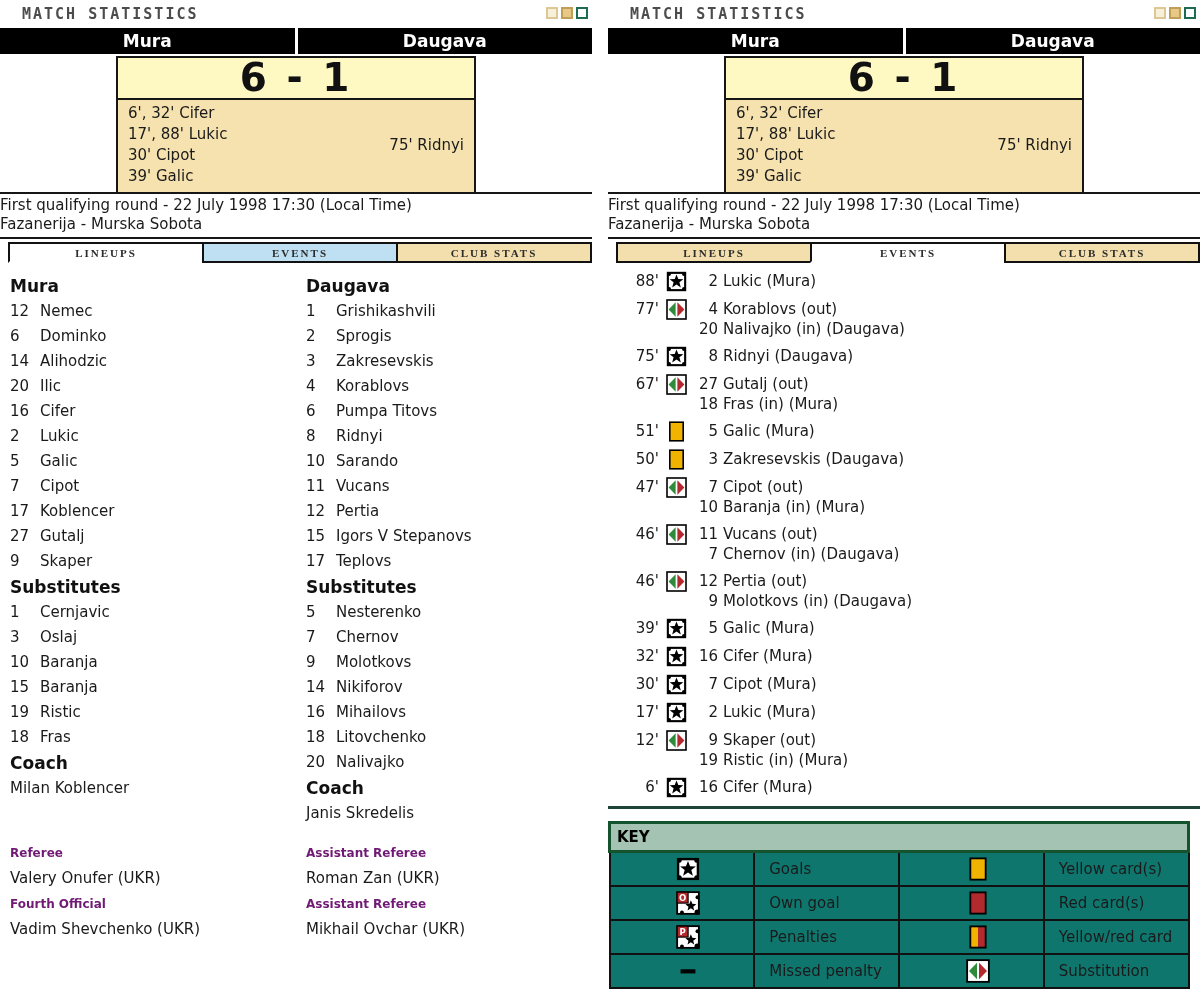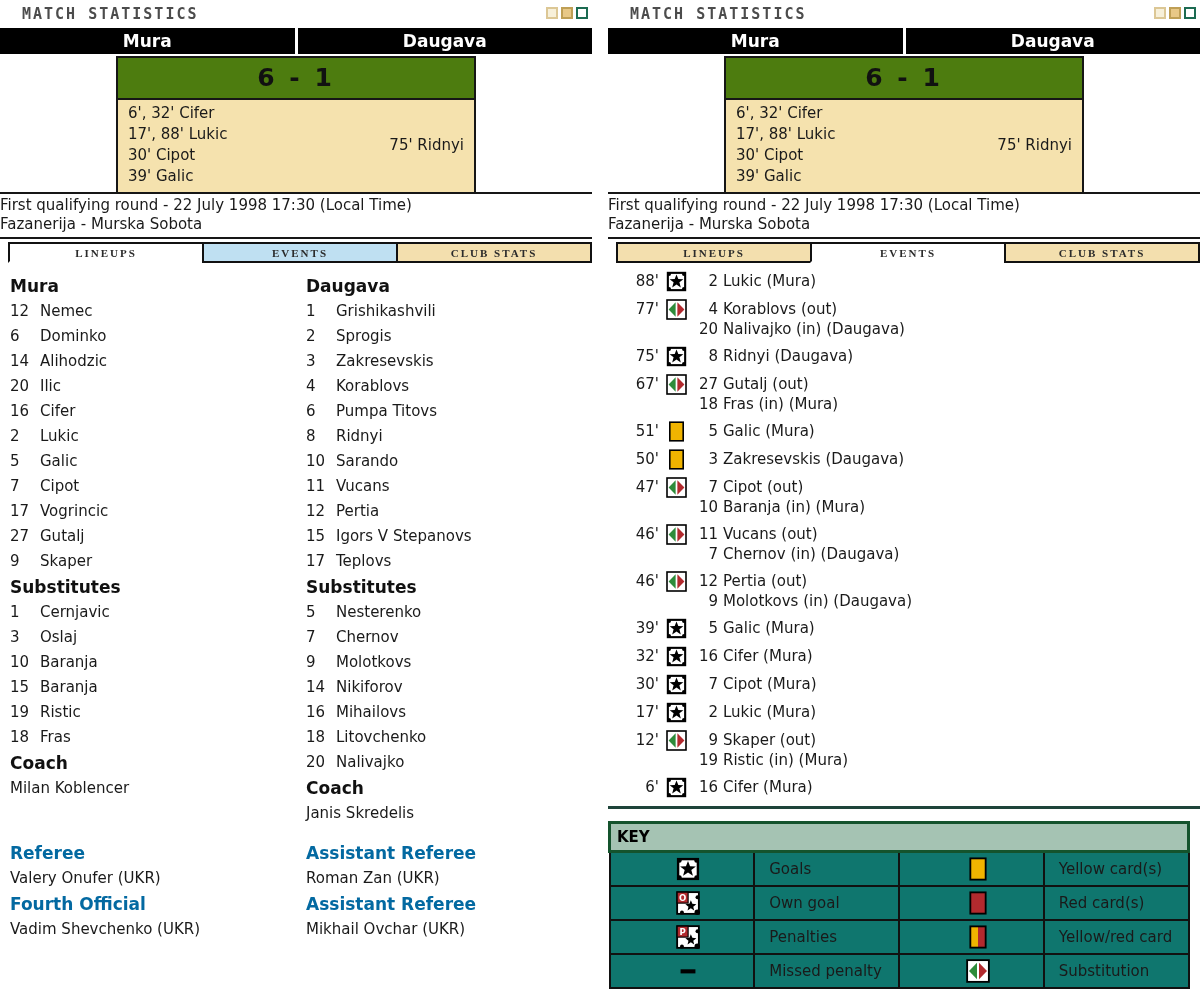--- a/index.html
+++ b/index.html
@@ -15,21 +15,21 @@
   .sq1{background:#f7f0da;border-color:#dcc795;}
   .sq2{background:#e8c887;border-color:#bf9f55;}
   .sq3{background:#ffffff;border-color:#1c6b52;}
 
   
   .team-bar{display:flex;background:#000;height:26px;}
   .team-cell{flex:1;color:#fff;font-weight:bold;font-size:17px;text-align:center;line-height:26px;}
   .team-cell + .team-cell{border-left:3px solid #fff;}
 
   
-  .score-box{width:360px;margin:2px auto 0;background:#4d7c0f;border:2px solid #161616;border-bottom:2px solid #161616;box-sizing:border-box;text-align:center;font-size:25px;font-weight:bold;height:44px;line-height:40px;letter-spacing:3px;color:#111;}
+  .score-box{width:360px;margin:2px auto 0;background:#fef9c3;border:2px solid #161616;border-bottom:2px solid #161616;box-sizing:border-box;text-align:center;font-size:39px;font-weight:bold;height:44px;line-height:40px;letter-spacing:3px;color:#111;}
   .goals-box{width:360px;margin:0 auto;background:#f5e2ae;border:2px solid #161616;border-top:none;border-bottom:none;box-sizing:border-box;display:flex;justify-content:space-between;padding:3px 10px 5px;min-height:92px;font-size:15px;line-height:21px;align-items:center;}
   .goals-right{text-align:right;}
 
   .rule{height:2px;background:#161616;}
   .match-info{text-align:left;font-size:15px;line-height:19px;padding:2px 0 3px;}
 
   
   .tabs{display:flex;padding-left:8px;margin-top:3px;}
   .tab{flex:1;height:21px;line-height:18px;text-align:center;border:2px solid #111;box-sizing:border-box;font-family:Liberation Serif, serif;font-weight:bold;font-size:11px;letter-spacing:2px;color:#2b2b2b;cursor:pointer;}
   .tab + .tab{margin-left:-2px;}
@@ -37,21 +37,21 @@
   .tab.tan{background:#f3dfae;}
   .tab.blue{background:#bfe0f2;}
 
   
   .lineups{display:grid;grid-template-columns:296px 1fr;padding:10px 0 0 10px;}
   .team-header{font-size:17px;font-weight:bold;color:#111;line-height:26px;}
   .p-row{display:flex;font-size:15px;line-height:25px;}
   .p-num{width:30px;flex:none;}
   .coach-name{line-height:25px;font-size:15px;}
   .officials{margin-top:14px;}
-  .off-role{font-weight:bold;font-size:17px;line-height:26px;color:#0369a1;}
+  .off-role{font-weight:bold;font-size:12px;line-height:26px;color:#701a75;}
   .off-name{font-size:15px;line-height:25px;}
 
   
   .events{padding:8px 12px 0 0;}
   .ev{display:flex;margin-bottom:7px;}
   .ev-min{width:58px;flex:none;text-align:right;font-size:15px;line-height:20px;padding-right:7px;box-sizing:border-box;}
   .ev-icon{width:21px;height:21px;flex:none;}
   .ev-icon svg{width:21px;height:21px;display:block;}
   .ev-lines{margin-left:9px;}
   .ev-line{display:flex;font-size:15px;line-height:20px;}
@@ -141,21 +141,21 @@
             <div class="p-row">
               <span class="p-num">5</span>
               <span class="p-name">Galic</span>
             </div>
             <div class="p-row">
               <span class="p-num">7</span>
               <span class="p-name">Cipot</span>
             </div>
             <div class="p-row">
               <span class="p-num">17</span>
-              <span class="p-name">Vogrincic</span>
+              <span class="p-name">Koblencer</span>
             </div>
             <div class="p-row">
               <span class="p-num">27</span>
               <span class="p-name">Gutalj</span>
             </div>
             <div class="p-row">
               <span class="p-num">9</span>
               <span class="p-name">Skaper</span>
             </div>
           </div>

